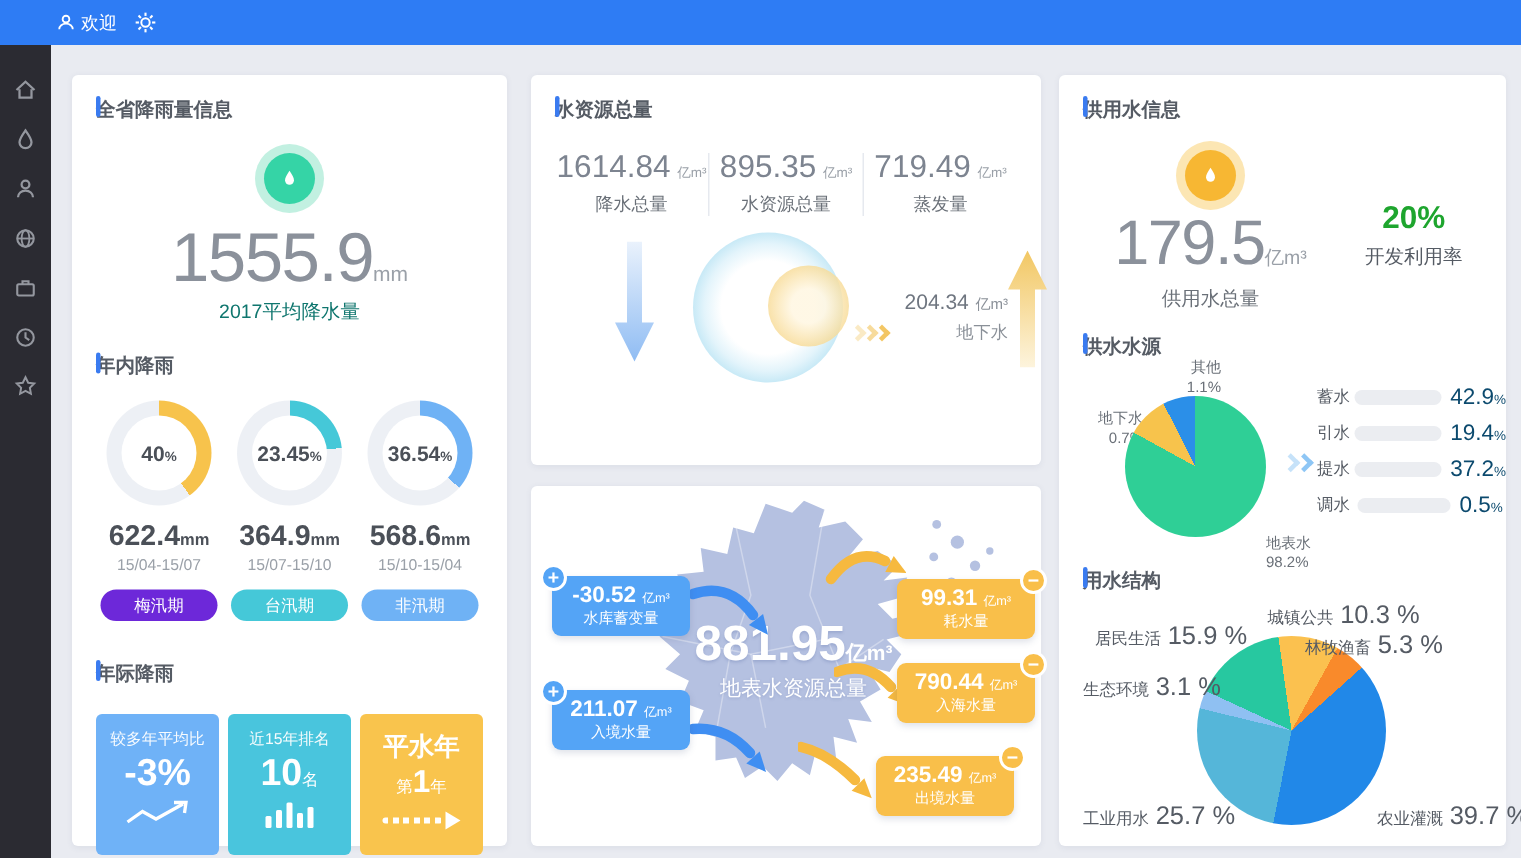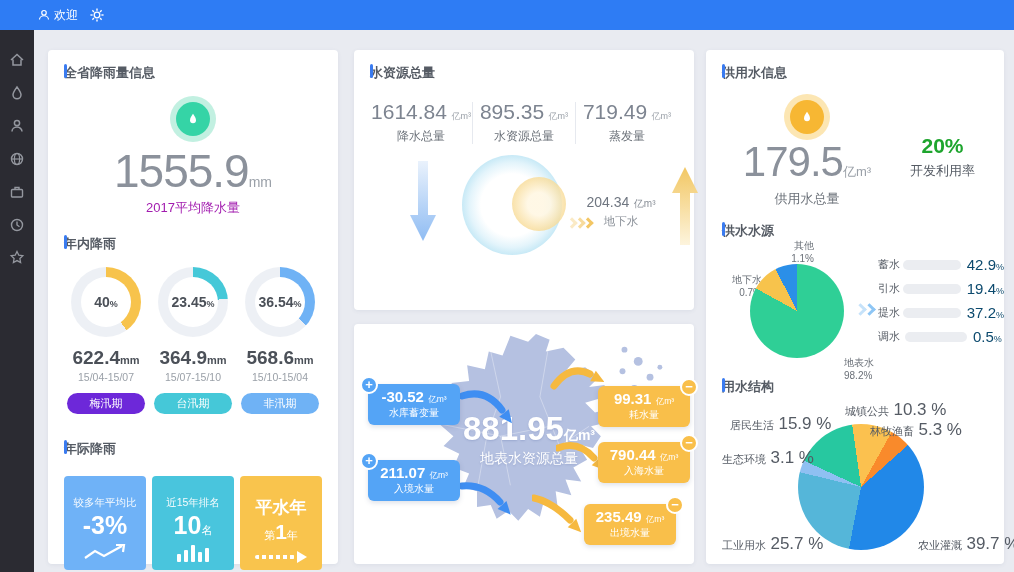--- a/index.html
+++ b/index.html
@@ -31,41 +31,41 @@
   
   .hero { text-align:center; margin-top:14px; }
   .drop-badge { width:46px; height:46px; border-radius:50%; margin:0 auto; display:flex; align-items:center; justify-content:center; }
   .drop-badge.green { background:#c2f0e1; }
   .drop-badge.yellow { background:#fce6b3; }
   .drop-badge .inner { width:34px; height:34px; border-radius:50%; display:flex; align-items:center; justify-content:center; }
   .drop-badge.green .inner { background:#35d4a6; }
   .drop-badge.yellow .inner { background:#f7b733; }
   .hero-num { font-size:46px; color:#8b919b; letter-spacing:-1px; line-height:1.1; margin-top:4px; }
   .hero-num .unit { font-size:14px; color:#9aa0a8; letter-spacing:0; }
-  .hero-cap { font-size:13px; color:#a21caf; margin-top:2px; }
+  .hero-cap { font-size:13px; color:#0f766e; margin-top:2px; }
 
   .donut-row { display:flex; justify-content:space-between; margin-top:14px; }
   .donut-col { width:84px; text-align:center; }
   .donut { width:70px; height:70px; border-radius:50%; position:relative; margin:0 auto; }
   .donut::after { content:""; position:absolute; inset:10px; background:#fff; border-radius:50%; }
   .d1 { background:conic-gradient(#f7c34c 0 40%,#edf0f5 0); }
   .d2 { background:conic-gradient(#45c8d8 0 23.45%,#edf0f5 0); }
   .d3 { background:conic-gradient(#6fb2f5 0 36.54%,#edf0f5 0); }
   .donut-val { position:absolute; inset:0; display:flex; align-items:center; justify-content:center; z-index:1;
                font-weight:bold; color:#4b5058; font-size:14px; }
   .donut-val .pc { font-size:9px; margin-top:4px; }
   .dv { font-size:19px; font-weight:bold; color:#4b5058; margin-top:10px; }
   .dv .unit { font-size:11px; }
   .drange { font-size:10.5px; color:#9aa0a8; margin-top:2px; }
   .badge { display:inline-block; min-width:78px; padding:3px 0; margin-top:10px; border-radius:11px; color:#fff; font-size:11px; text-align:center; }
   .bg-yellow { background:#6d28d9; } .bg-teal { background:#45c8d8; } .bg-blue { background:#6fb2f5; }
 
   .ytitle { margin-top:26px; }
   .ycards { display:flex; justify-content:space-between; margin-top:18px; }
-  .ycard { width:82px; height:94px; border-radius:4px; color:#fff; text-align:center; padding-top:20px; }
+  .ycard { width:82px; height:94px; border-radius:4px; color:#fff; text-align:center; padding-top:10px; }
   .yc1 { background:#6fb2f7; } .yc2 { background:#49c5dd; } .yc3 { background:#f9c44d; }
   .ycard .lab { font-size:10.5px; opacity:.95; }
   .ycard .big { font-size:25px; font-weight:bold; line-height:1.25; }
   .ycard .big .sm { font-size:11px; font-weight:normal; }
   .ycard .t18 { font-size:17px; font-weight:bold; }
   .icon-bars { display:flex; align-items:flex-end; justify-content:center; gap:3px; height:18px; margin-top:3px; }
   .icon-bars span { width:4px; background:#fff; border-radius:1px; display:inline-block; }
   .dash-arrow { position:relative; width:52px; height:10px; margin:7px auto 0; }
   .dash-arrow .dots { position:absolute; left:0; top:3px; width:40px; height:4px;
      background:repeating-linear-gradient(90deg,#fff 0 4px,transparent 4px 7px); border-radius:2px; }
@@ -82,21 +82,21 @@
 
   .bubble-zone { position:relative; height:160px; margin-top:6px; }
   .bz { position:absolute; }
   .circle-big { left:92px; top:4px; width:100px; height:100px; border-radius:50%;
      background:radial-gradient(circle at 50% 50%, #ffffff 44%, #e3f4fb 60%, #b5e2f3 78%, #8bd0ea 94%, rgba(139,208,234,.25) 100%); }
   .circle-yellow { left:142px; top:26px; width:54px; height:54px; border-radius:50%; opacity:.82;
      background:radial-gradient(circle at 50% 50%, #fff6e0 30%, #f8dd9c 68%, #f3c969 100%); }
   .chev { display:inline-block; width:8px; height:8px; border-top:3px solid #f3c45c; border-right:3px solid #f3c45c; transform:rotate(45deg); }
   .chevs-y { left:198px; top:62px; }
   .chevs-y .chev:nth-child(1){opacity:.35} .chevs-y .chev:nth-child(2){opacity:.6} .chevs-y .chev:nth-child(3){opacity:.95}
-  .gw-text { left:212px; top:42px; width:78px; text-align:center; }
+  .gw-text { left:224px; top:42px; width:78px; text-align:right; }
   .gw-text .v { font-size:14px; color:#6f7680; }
   .gw-text .u { font-size:10px; color:#8a9098; }
   .gw-text .l { font-size:11.5px; color:#8a9098; margin-top:3px; }
 
   
   .mapwrap { position:relative; width:100%; height:100%; }
   .map-center { position:absolute; left:70px; top:86px; width:210px; text-align:center; color:#fff; z-index:3; }
   .map-center .v { font-size:33px; font-weight:bold; text-shadow:0 1px 2px rgba(80,100,160,.25); }
   .map-center .u { font-size:14px; font-weight:bold; }
   .map-center .l { font-size:14px; margin-top:2px; text-shadow:0 1px 2px rgba(80,100,160,.25); }

